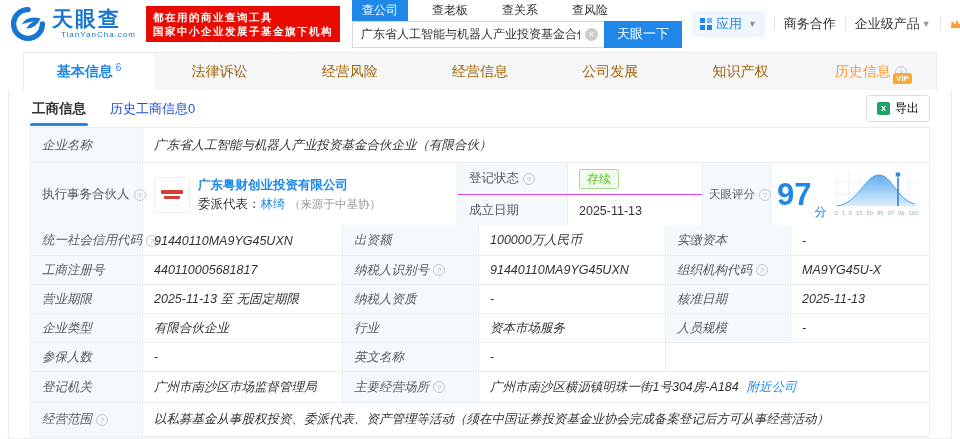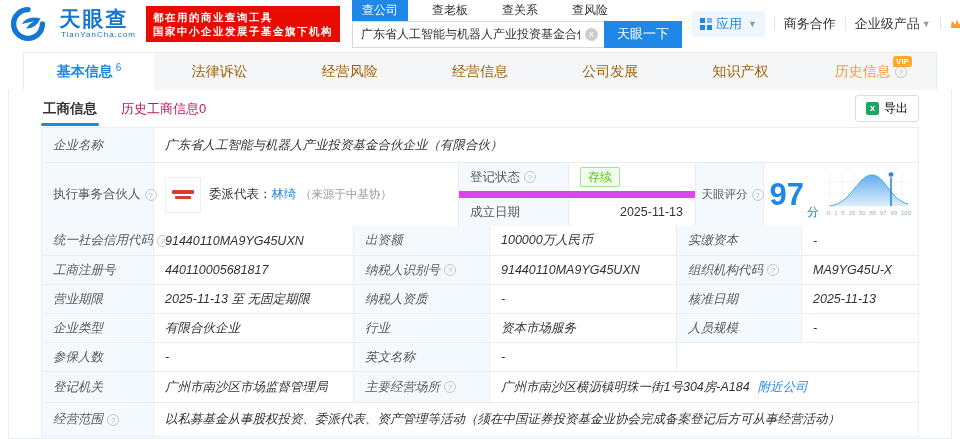--- a/index.html
+++ b/index.html
@@ -2,21 +2,21 @@
 <html><head>
 <meta charset="utf-8">
 <style>
   * { margin:0; padding:0; box-sizing:border-box; }
   html,body { width:960px; height:439px; background:#fff; overflow:hidden;
     font-family:"Liberation Sans","DejaVu Sans",sans-serif; color:#333; font-size:13px; }
 
   
   .topbar { height:47px; display:flex; align-items:center; padding:0 10px; gap:10px; }
   .logo { display:flex; align-items:center; gap:6px; cursor:pointer; }
-  .logo-txt .cn { font-size:21px; font-weight:bold; color:#1676d2; letter-spacing:2px; line-height:22px;text-align:center;}
+  .logo-txt .cn { font-size:21px; font-weight:bold; color:#1676d2; letter-spacing:2px; line-height:22px;}
   .logo-txt .en { font-size:8px; color:#1676d2; letter-spacing:1px;margin-left:9px; }
   .banner { background:#ea0b00; color:#fff; font-size:10.5px; font-weight:bold;
     padding:4px 7px; line-height:14px; letter-spacing:1.5px; white-space:nowrap; }
   .search-block { display:flex; flex-direction:column; justify-content:flex-end; margin-left:2px;}
   .stabs { display:flex; gap:14px; font-size:12px; align-items:flex-end; height:21px;}
   .stab { padding:2px 10px; cursor:pointer; color:#333;}
   .stab.active { background:#1f87e8; color:#fff; }
   .srow { display:flex; }
   .sinput-wrap { position:relative; width:252px; }
   .sinput { width:252px; height:27px; border:1px solid #d9d9d9; border-right:none; padding:0 24px 0 8px;
@@ -33,32 +33,32 @@
   .vip-link { color:#ff8f1f; cursor:pointer; display:flex; align-items:center; gap:3px;}
 
   
   .main-tabs { margin:5px 23px 0; height:38px; background:#f4f6f8; border:1px solid #ebebeb;
     border-bottom:none; display:flex; }
   .mtab { flex:1; display:flex; align-items:center; justify-content:center; font-size:14px;
     cursor:pointer; position:relative; color:#a16207;}
   .mtab.active { background:#fff; color:#1f87e8; font-weight:bold; }
   .mtab .cnt { font-size:10px; color:#1f87e8; margin-left:3px; transform:translateY(-4px); font-weight:normal;}
   .mtab.vip { color:#ff9a2e; }
-  .vipbadge { position:absolute; top:3px; right:24px; background:#ffa829; color:#fff; font-size:8px;
+  .vipbadge { position:absolute; top:20px; right:24px; background:#ffa829; color:#fff; font-size:8px;
     font-weight:bold; border-radius:3px 3px 3px 0; padding:0 3px; line-height:11px;}
   .qicon { display:inline-block; width:12px; height:12px; border:1px solid #c3c9cf; border-radius:50%;
     color:#b4bac0; font-size:8px; line-height:11px; text-align:center; margin-left:4px; flex:none; cursor:pointer;}
 
   
   .card { margin:0 8px; border:1px solid #ebeef2; border-top:none; background:#fff;
-    padding:0 32px; height:349px;}
+    padding:0 21px; height:349px;}
   .subrow { height:37px; display:flex; align-items:center; position:relative;}
   .subtab { font-size:13.5px; font-weight:bold; color:#333; position:relative; padding:9px 2px; cursor:pointer;}
   .subtab .uline { position:absolute; left:0; right:0; bottom:1px; height:3px; background:#1f87e8; border-radius:2px;}
-  .subtab2 { font-size:13px; color:#be185d; margin-left:22px; cursor:pointer;}
+  .subtab2 { font-size:13px; color:#1d4ed8; margin-left:22px; cursor:pointer;}
   .export-btn { position:absolute; right:0; top:5px; display:flex; align-items:center; gap:5px;
     border:1px solid #ddd; border-radius:3px; background:#fff; padding:4px 10px; font-size:12px; cursor:pointer;}
   .xls { width:13px; height:13px; background:#21a366; border-radius:2px; color:#fff; font-size:9px;
     font-weight:bold; line-height:13px; text-align:center;}
 
   
   .tbl { border:1px solid #e8eef4; }
   .trow { display:grid; grid-template-columns:112px 200px 136px 187px 125px 1fr;font-style:italic; }
   .trow + .trow { border-top:1px solid #e8eef4; }
   .c { display:flex; align-items:center; padding:0 11px; border-right:1px solid #e8eef4; min-width:0;}
@@ -78,21 +78,21 @@
   .plogo { width:36px; height:36px; border:1px solid #eee; border-radius:2px; flex:none;
     display:flex; flex-direction:column; gap:2px; align-items:center; justify-content:center;}
   .plogo i { display:block; width:22px; height:4px; background:#d43f2f; border-radius:1px;}
   .plogo i + i { width:16px; height:3px;}
   .pinfo { font-size:12.5px; line-height:19px; min-width:0;}
   .pname { color:#1f87e8; font-weight:bold; white-space:nowrap; cursor:pointer;}
   .psub { color:#333; white-space:nowrap;}
   .psrc { color:#999; font-size:11.5px;}
   .mid { width:245px; display:flex; flex-direction:column; border-right:1px solid #e8eef4;}
   .mrow { flex:1; display:flex; }
-  .mrow + .mrow { border-top:7px solid #d946ef;gap:40px; }
+  .mrow + .mrow { border-top:1px solid #d946ef; }
   .mlbl { width:110px; border-right:1px solid #e8eef4;}
   .mval { border-right:none; flex:1; font-size:12.5px;}
   .badge { color:#52c41a; border:1px solid #a8e090; background:#f2fbee; border-radius:2px;
     font-size:12px; padding:0 7px; line-height:18px;}
   .slbl { width:68px; font-size:11.5px; padding:0 6px;}
   .sval { border-right:none; flex:1; gap:3px; padding:0 6px; cursor:pointer;}
   .score-num { font-size:31px; font-weight:bold; color:#1f87e8; line-height:31px;}
   .score-unit { font-size:12px; color:#1f87e8; align-self:flex-end; margin-bottom:5px;}
   .chart { width:86px; margin-left:4px;}
   .ticks { display:flex; justify-content:space-between; font-size:6px; color:#94b0c9;
@@ -203,20 +203,21 @@
       <div class="pl">
         <span>执行事务合伙人</span>
           <span class="qicon">?</span>
       </div>
       <div class="pcell">
         <div class="plogo">
             <i></i>
             <i></i>
           </div>
         <div class="pinfo">
+          <div class="pname">广东粤财创业投资有限公司</div>
           <div class="psub">
             <span>委派代表：</span><span class="blue">林绮</span>
             <span class="psrc">（来源于中基协）</span>
           </div>
         </div>
       </div>
       <div class="mid">
         <div class="mrow">
           <div class="mlbl">
             <span>登记状态</span>

